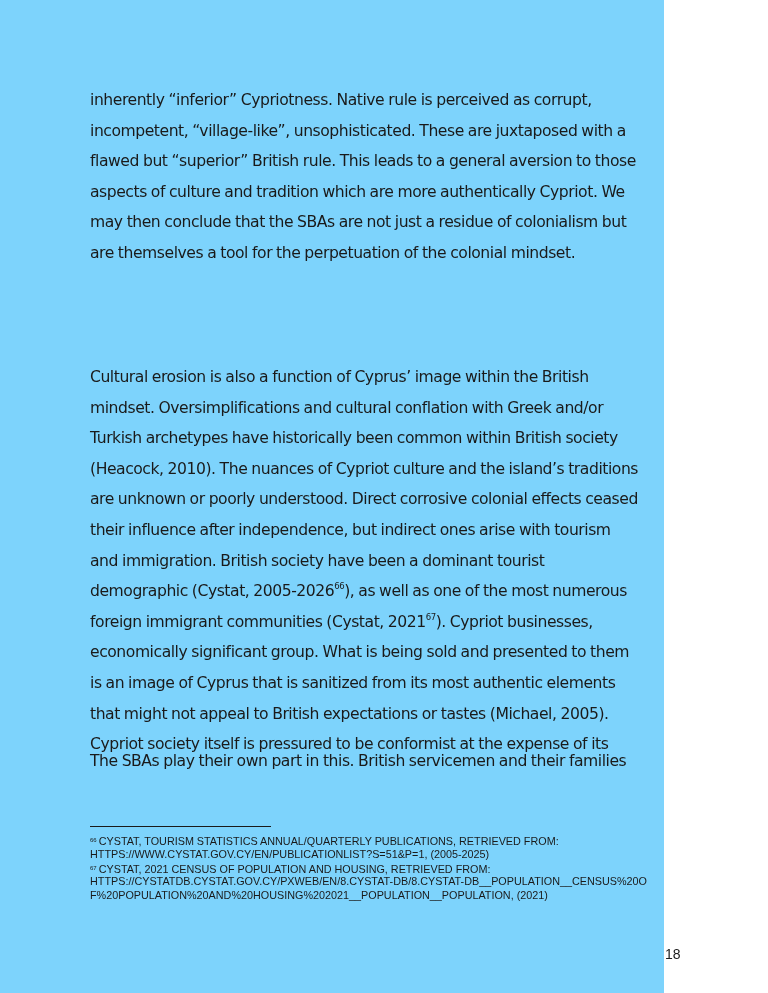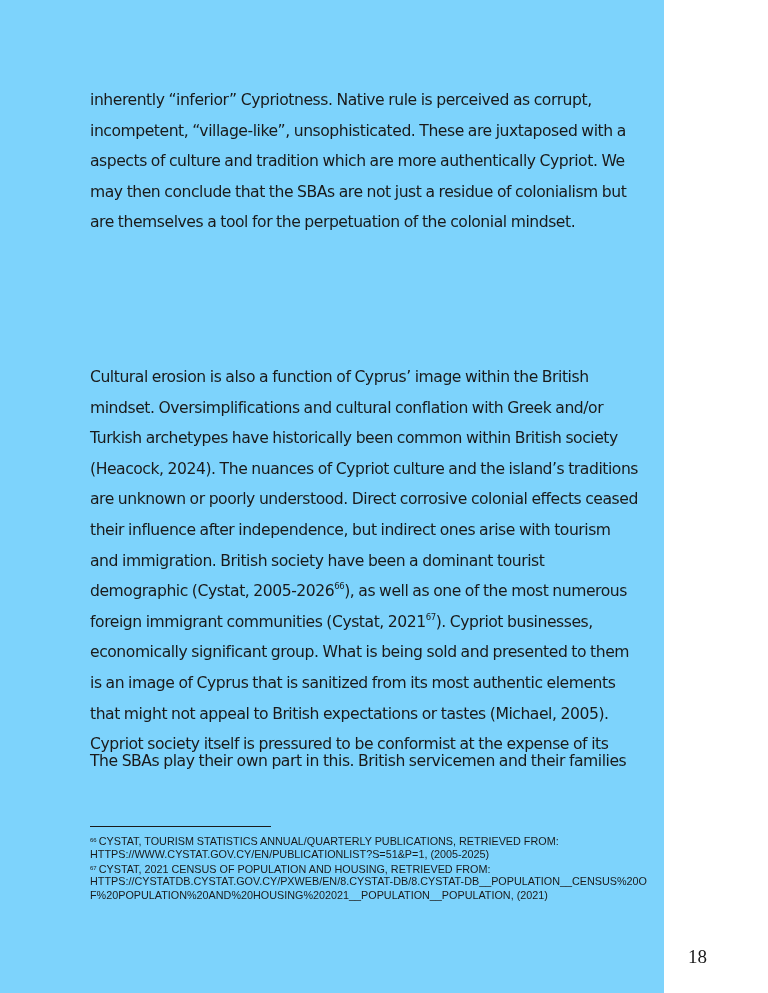--- a/index.html
+++ b/index.html
@@ -19,42 +19,43 @@
     #p3 { top: 746px; }
     .fn-rule { position: absolute; left: 90px; top: 826px; width: 181px; height: 1px; background: #1a1a1a; }
     .footnotes {
       position: absolute; left: 90px; top: 834px; width: 640px;
       font-family: "Liberation Sans", sans-serif;
       font-size: 10.8px; line-height: 13.8px; color: #1a1a1a;
     }
     .fn-line { white-space: nowrap; height: 13.8px; }
     .fn-num { font-size: 6px; vertical-align: 3px; margin-right: 2px; }
     .page-number {
-      position: absolute; left: 688px; top: 946px;
-      font-family: Liberation Serif, serif; font-size: 19px; color: #1a1a1a;
+      position: absolute; left: 665px; top: 946px;
+      font-family: Liberation Sans, sans-serif; font-size: 14px; color: #1a1a1a;
     }
   </style>
 </head>
 <body>
 
 <div class="page">
 
   <div class="body-text" id="p1">
     <div class="line">inherently “inferior” Cypriotness. Native rule is perceived as corrupt,</div>
     <div class="line">incompetent, “village-like”, unsophisticated. These are juxtaposed with a</div>
+    <div class="line">flawed but “superior” British rule. This leads to a general aversion to those</div>
     <div class="line">aspects of culture and tradition which are more authentically Cypriot. We</div>
     <div class="line">may then conclude that the SBAs are not just a residue of colonialism but</div>
     <div class="line">are themselves a tool for the perpetuation of the colonial mindset.</div>
   </div>
 
   <div class="body-text" id="p2">
     <div class="line">Cultural erosion is also a function of Cyprus’ image within the British</div>
     <div class="line">mindset. Oversimplifications and cultural conflation with Greek and/or</div>
     <div class="line">Turkish archetypes have historically been common within British society</div>
-    <div class="line">(Heacock, 2024). The nuances of Cypriot culture and the island’s traditions</div>
+    <div class="line">(Heacock, 2010). The nuances of Cypriot culture and the island’s traditions</div>
     <div class="line">are unknown or poorly understood. Direct corrosive colonial effects ceased</div>
     <div class="line">their influence after independence, but indirect ones arise with tourism</div>
     <div class="line">and immigration. British society have been a dominant tourist</div>
     <div class="line"><span>demographic (Cystat, 2005-2026</span><sup>66</sup><span>), as well as one of the most numerous</span></div>
     <div class="line"><span>foreign immigrant communities (Cystat, 2021</span><sup>67</sup><span>). Cypriot businesses,</span></div>
     <div class="line">economically significant group. What is being sold and presented to them</div>
     <div class="line">is an image of Cyprus that is sanitized from its most authentic elements</div>
     <div class="line">that might not appeal to British expectations or tastes (Michael, 2005).</div>
     <div class="line">Cypriot society itself is pressured to be conformist at the expense of its</div>
   </div>

